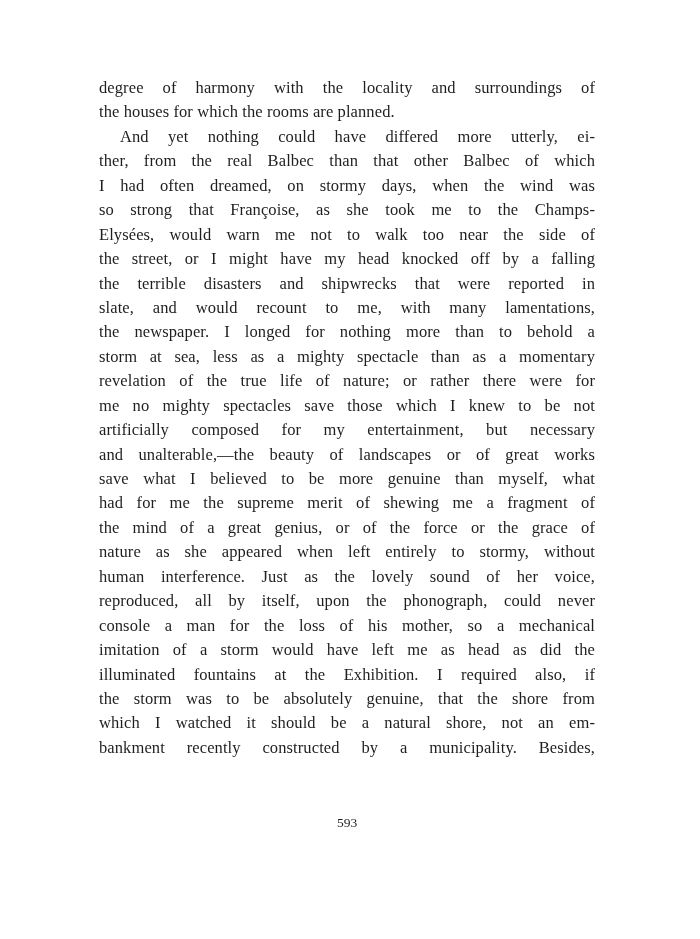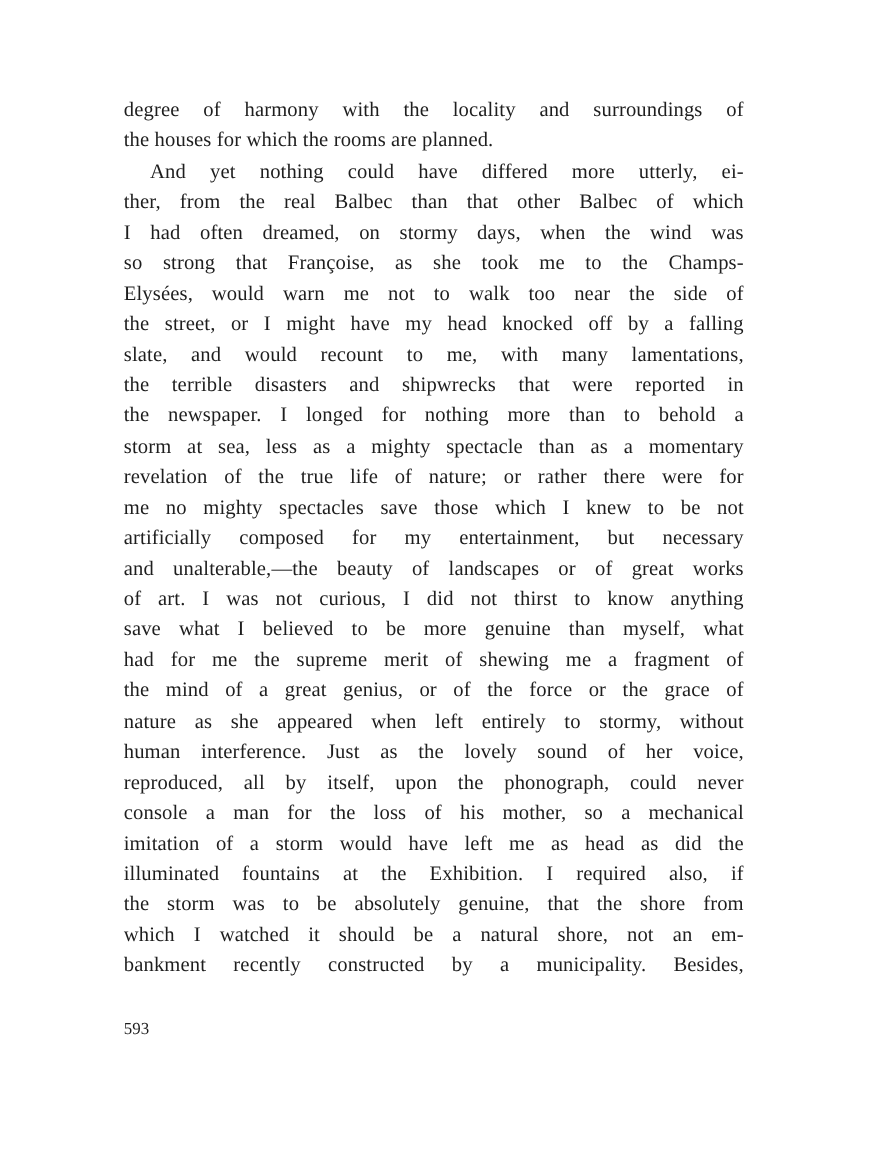--- a/index.html
+++ b/index.html
@@ -38,47 +38,46 @@
     text-align-last: left;
   }
   .line.indent {
     padding-left: 21px;
   }
   .folio {
     position: absolute;
     top: 815px;
     left: 99px;
     width: 496px;
-    text-align: left;
+    text-align: center;
     font-size: 13.5px;
     color: #1e1e1e;
   }
 </style>
 </head>
 <body>
 
 <div class="page">
   <div class="textblock">
     <div class="line">degree of harmony with the locality and surroundings of</div>
     <div class="line para-end">the houses for which the rooms are planned.</div>
     <div class="line indent">And yet nothing could have differed more utterly, ei-</div>
     <div class="line">ther, from the real Balbec than that other Balbec of which</div>
     <div class="line">I had often dreamed, on stormy days, when the wind was</div>
     <div class="line">so strong that Françoise, as she took me to the Champs-</div>
     <div class="line">Elysées, would warn me not to walk too near the side of</div>
     <div class="line">the street, or I might have my head knocked off by a falling</div>
+    <div class="line">the terrible disasters and shipwrecks that were reported in</div>
     <div class="line">slate, and would recount to me, with many lamentations,</div>
-    <div class="line">the terrible disasters and shipwrecks that were reported in</div>
     <div class="line">the newspaper. I longed for nothing more than to behold a</div>
     <div class="line">storm at sea, less as a mighty spectacle than as a momentary</div>
     <div class="line">revelation of the true life of nature; or rather there were for</div>
     <div class="line">me no mighty spectacles save those which I knew to be not</div>
     <div class="line">artificially composed for my entertainment, but necessary</div>
     <div class="line">and unalterable,—the beauty of landscapes or of great works</div>
-    <div class="line">of art. I was not curious, I did not thirst to know anything</div>
     <div class="line">save what I believed to be more genuine than myself, what</div>
     <div class="line">had for me the supreme merit of shewing me a fragment of</div>
     <div class="line">the mind of a great genius, or of the force or the grace of</div>
     <div class="line">nature as she appeared when left entirely to stormy, without</div>
     <div class="line">human interference. Just as the lovely sound of her voice,</div>
     <div class="line">reproduced, all by itself, upon the phonograph, could never</div>
     <div class="line">console a man for the loss of his mother, so a mechanical</div>
     <div class="line">imitation of a storm would have left me as head as did the</div>
     <div class="line">illuminated fountains at the Exhibition. I required also, if</div>
     <div class="line">the storm was to be absolutely genuine, that the shore from</div>

